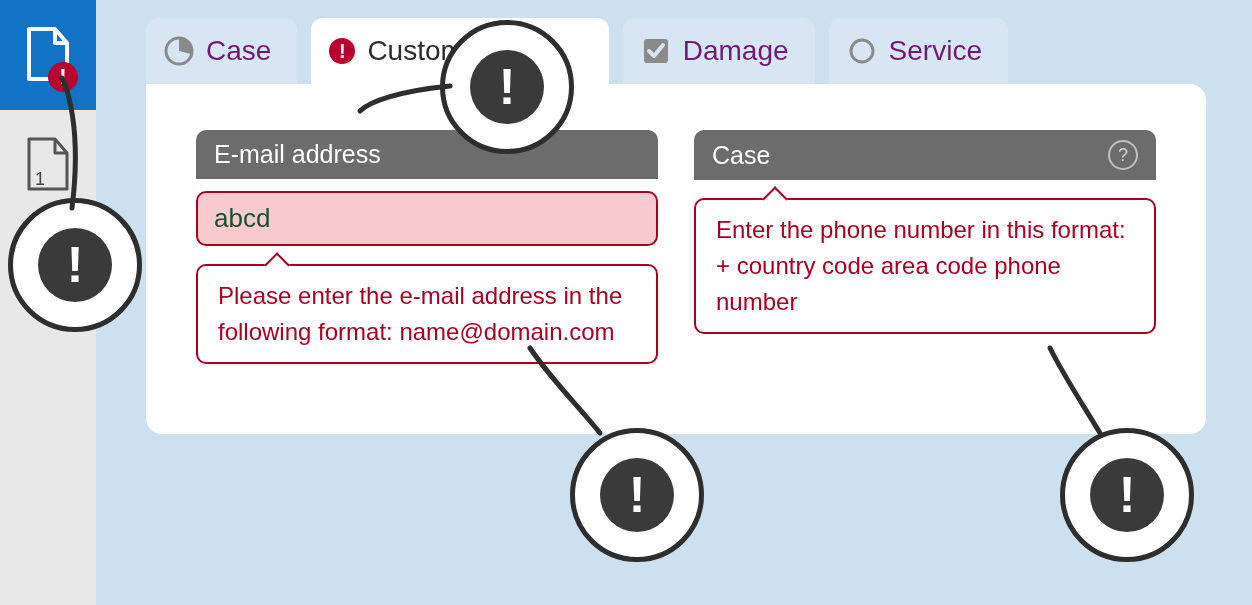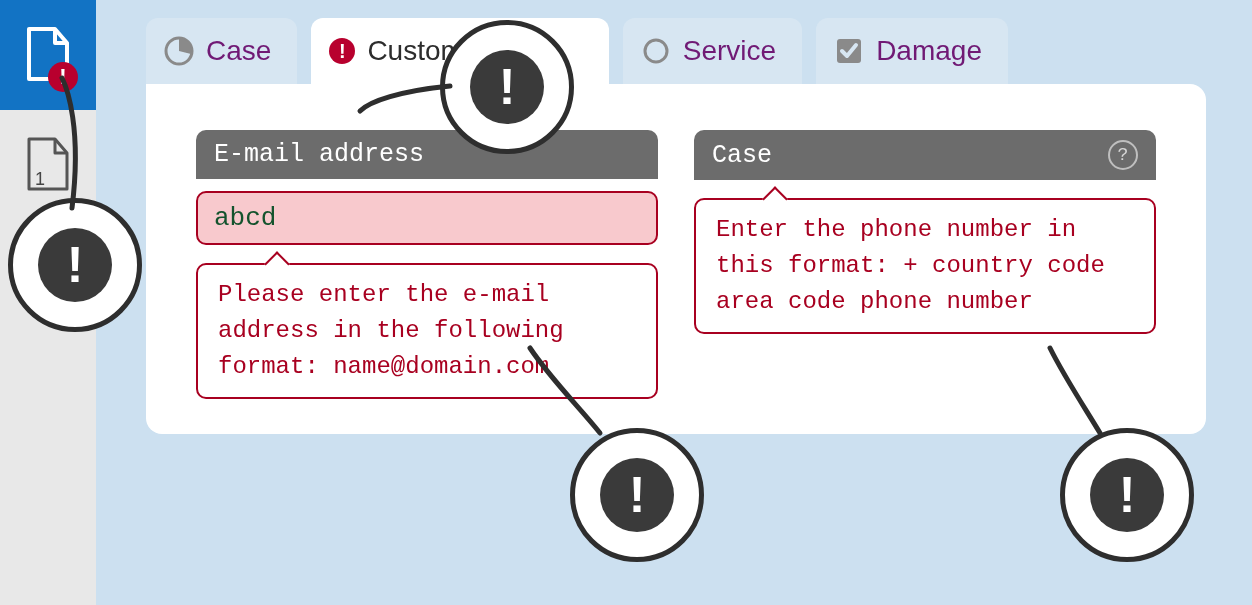--- a/index.html
+++ b/index.html
@@ -103,21 +103,20 @@
     width: 1060px;
     height: 350px;
     background: #fff;
     border-radius: 0 16px 16px 16px;
   }
 
   .form-row {
     display: flex;
     gap: 36px;
     padding: 46px 50px 0 50px;
-    font-family: Liberation Mono, monospace;
   }
   .field {
     flex: 1 1 0;
     display: flex;
     flex-direction: column;
   }
   .field-header {
     background: #6c6c6c;
     color: #fff;
     font-size: 25px;
@@ -238,33 +237,33 @@
       </span>
       <span>Case</span>
     </div>
     <div class="tab active">
       <span class="tab-error-dot">!</span>
       <span>Customer</span>
     </div>
     <div class="tab">
       <span class="tab-icon">
         <svg viewBox="0 0 30 30">
-            <circle cx="15" cy="15" r="11" fill="none" stroke="#8a8a8a" stroke-width="3"></circle>
-          </svg>
-      </span>
-      <span>Service</span>
-    </div>
-    <div class="tab">
-      <span class="tab-icon">
-        <svg viewBox="0 0 30 30">
             <rect x="3" y="3" width="24" height="24" rx="3" fill="#8a8a8a"></rect>
             <path d="M8 15 L13 20 L22 9" fill="none" stroke="#d7e6f2" stroke-width="4" stroke-linecap="round" stroke-linejoin="round"></path>
           </svg>
       </span>
       <span>Damage</span>
+    </div>
+    <div class="tab">
+      <span class="tab-icon">
+        <svg viewBox="0 0 30 30">
+            <circle cx="15" cy="15" r="11" fill="none" stroke="#8a8a8a" stroke-width="3"></circle>
+          </svg>
+      </span>
+      <span>Service</span>
     </div>
   </div>
 
   <div class="card">
     <div class="form-row">
 
       <div class="field">
         <div class="field-header">
           <span>E-mail address</span>
         </div>

